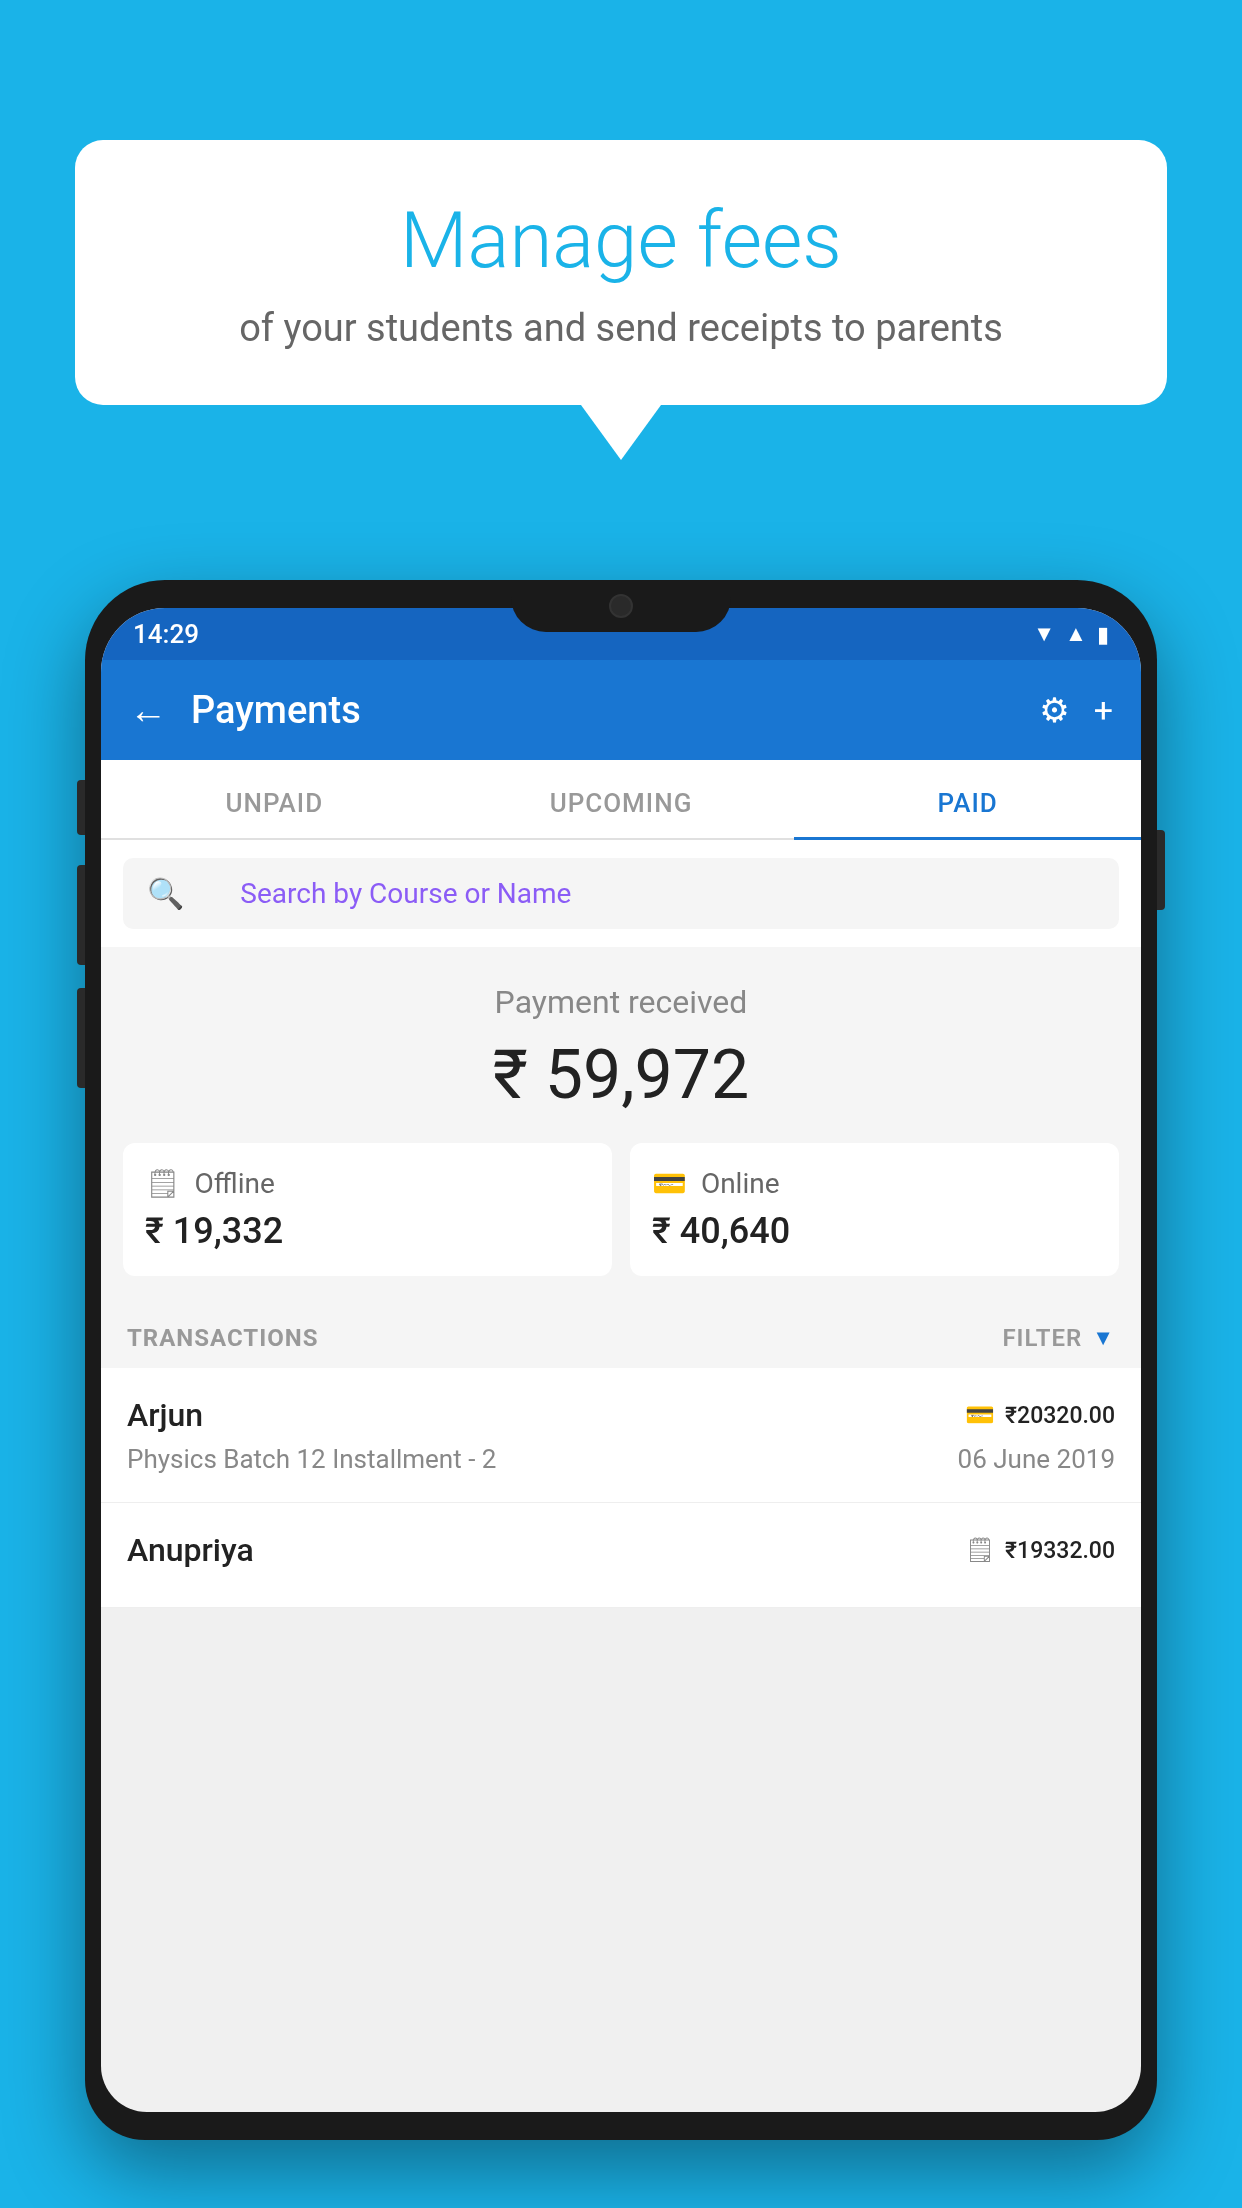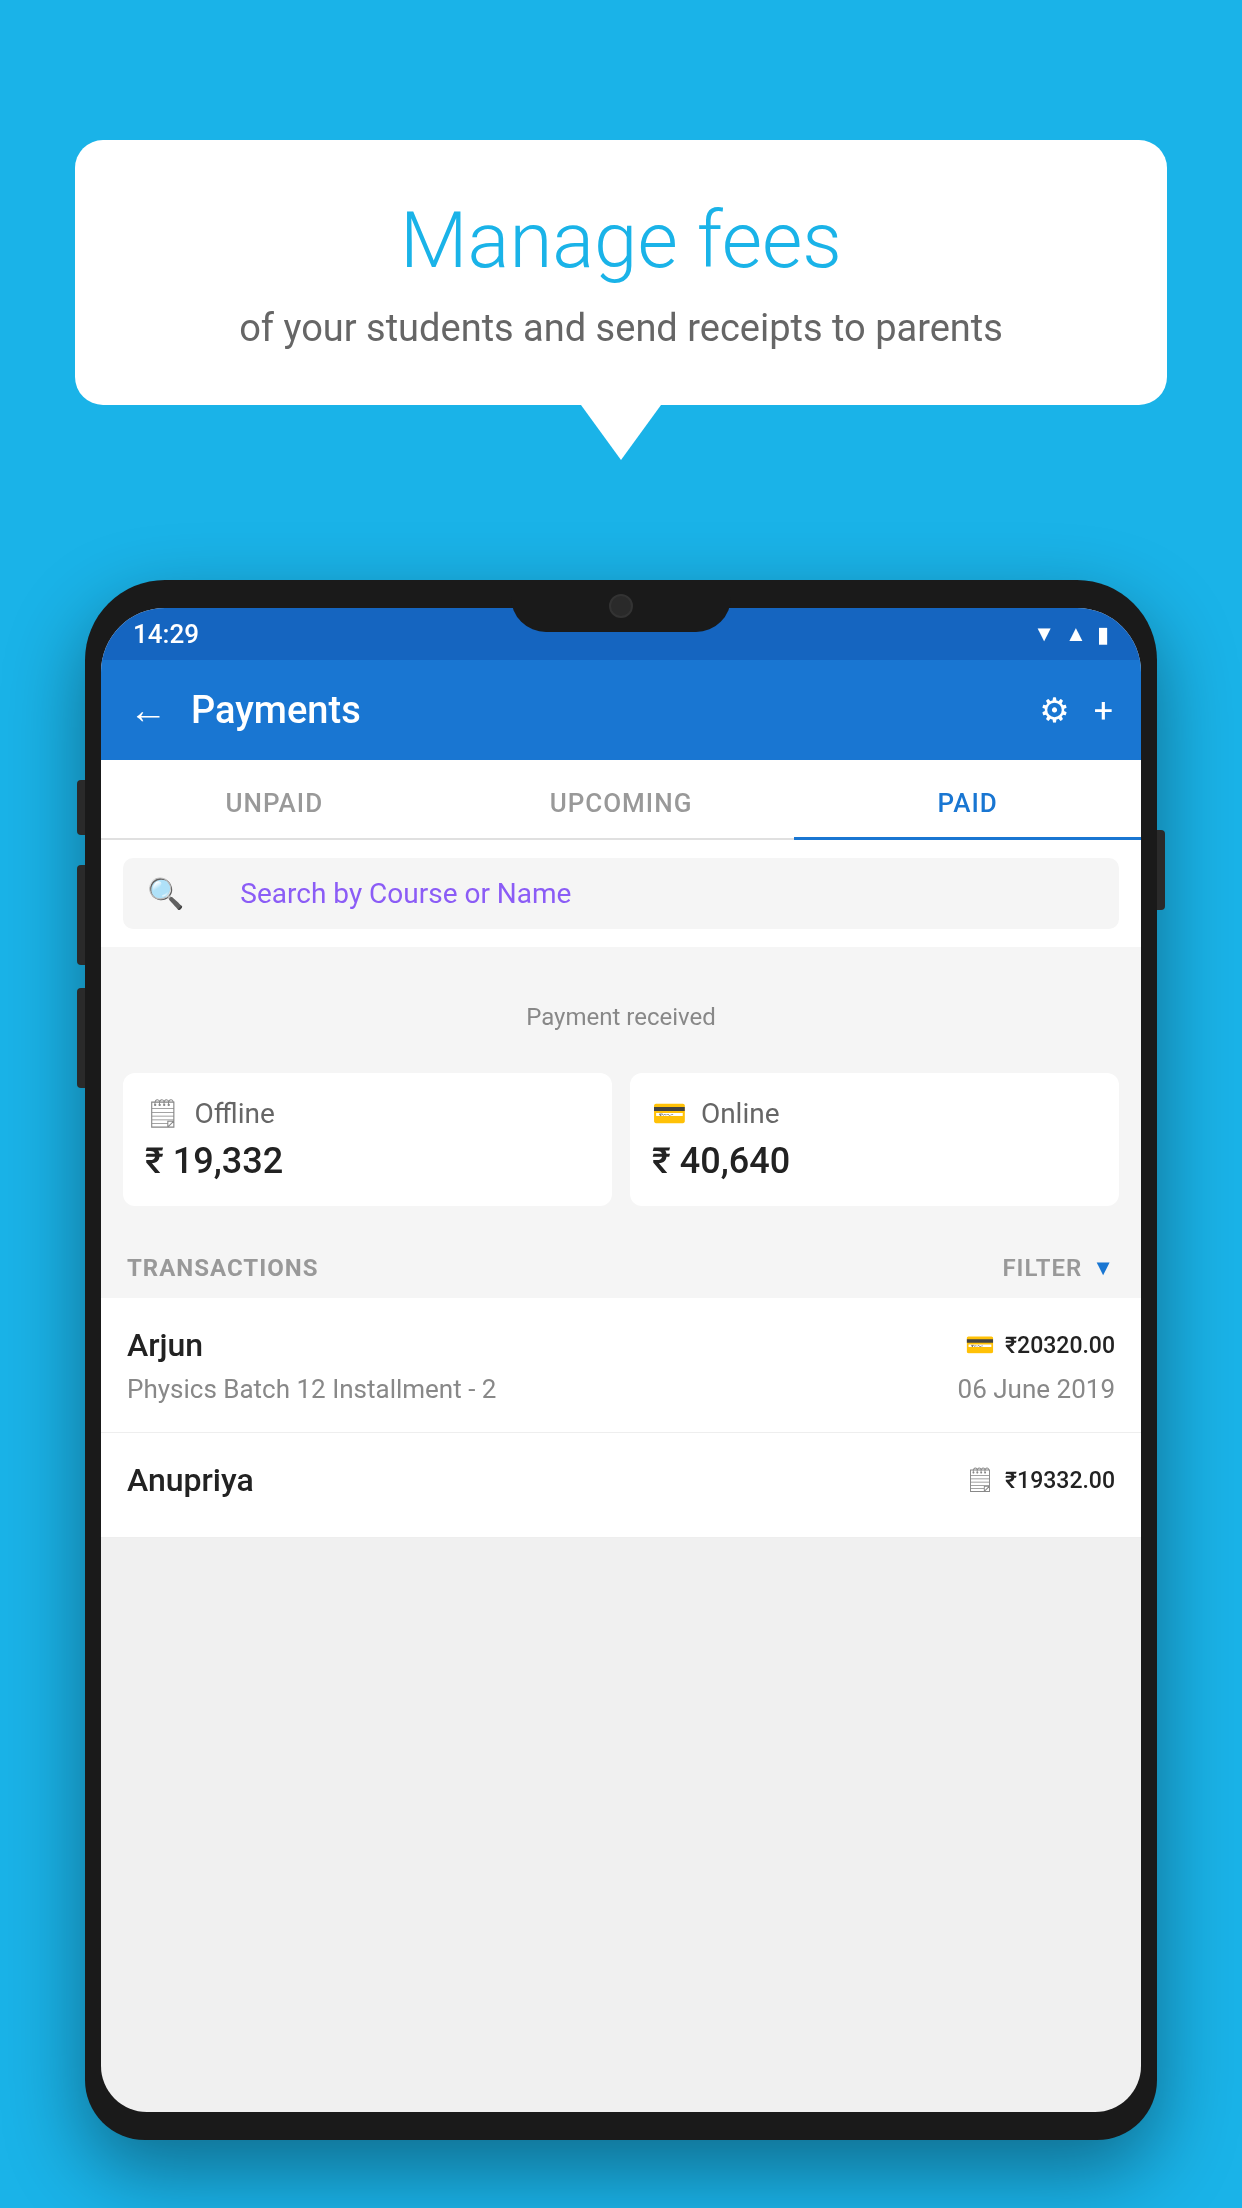--- a/index.html
+++ b/index.html
@@ -231,23 +231,22 @@
 
     
     .payment-summary {
       background: #f5f5f5;
       padding: 36px 0 28px;
       text-align: center;
     }
 
     .payment-label {
       color: #888;
-      font-size: 24px;
+      font-size: 32px;
       margin-bottom: 14px;
-      margin-top: 20px;
     }
 
     .payment-amount {
       color: #222;
       font-size: 68px;
       font-weight: 400;
     }
 
     
     .payment-cards {
@@ -472,20 +471,21 @@
 
       <div class="search-container">
         <div class="search-bar">
           <span class="search-icon-inner">🔍</span>
           <span class="search-placeholder">Search by Course or Name</span>
         </div>
       </div>
 
       <div class="payment-summary">
         <div class="payment-label">Payment received</div>
+        <div class="payment-amount">₹ 59,972</div>
       </div>
 
       <div class="payment-cards">
         <div class="payment-card">
           <div class="card-header">
             <span class="card-icon">🗒</span>
             <span class="card-label">Offline</span>
           </div>
           <div class="card-amount">₹ 19,332</div>
         </div>

